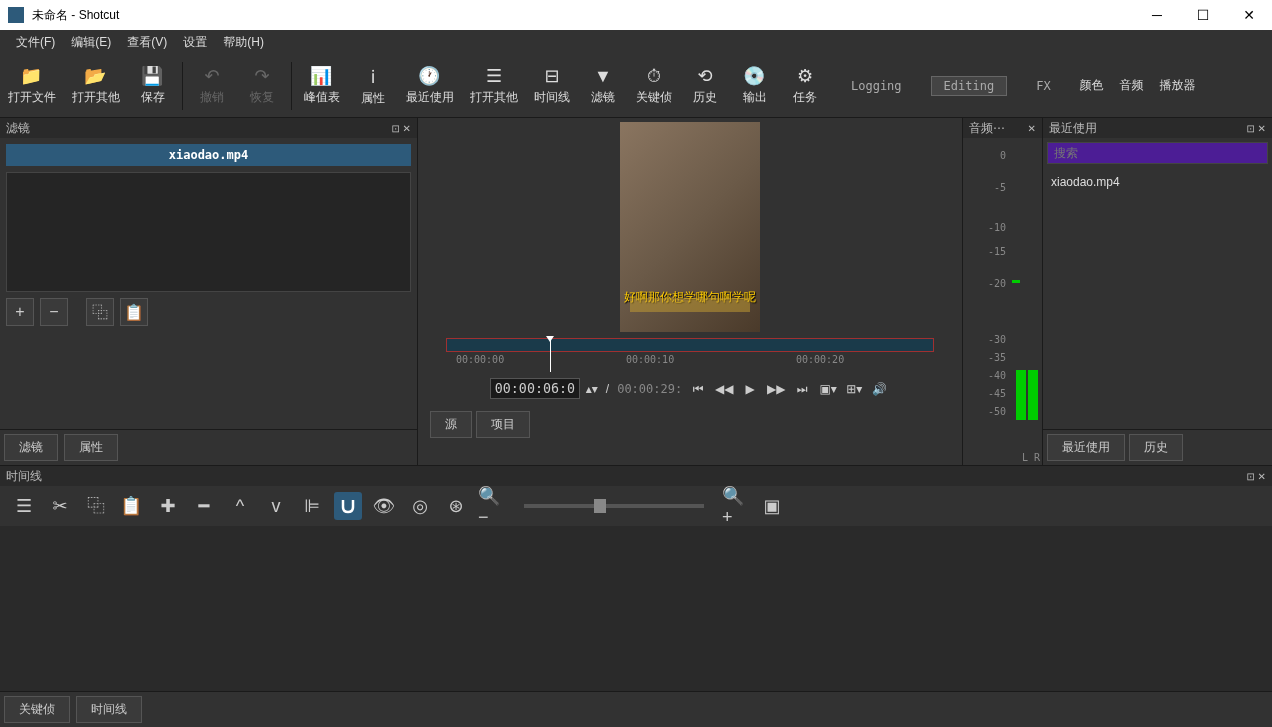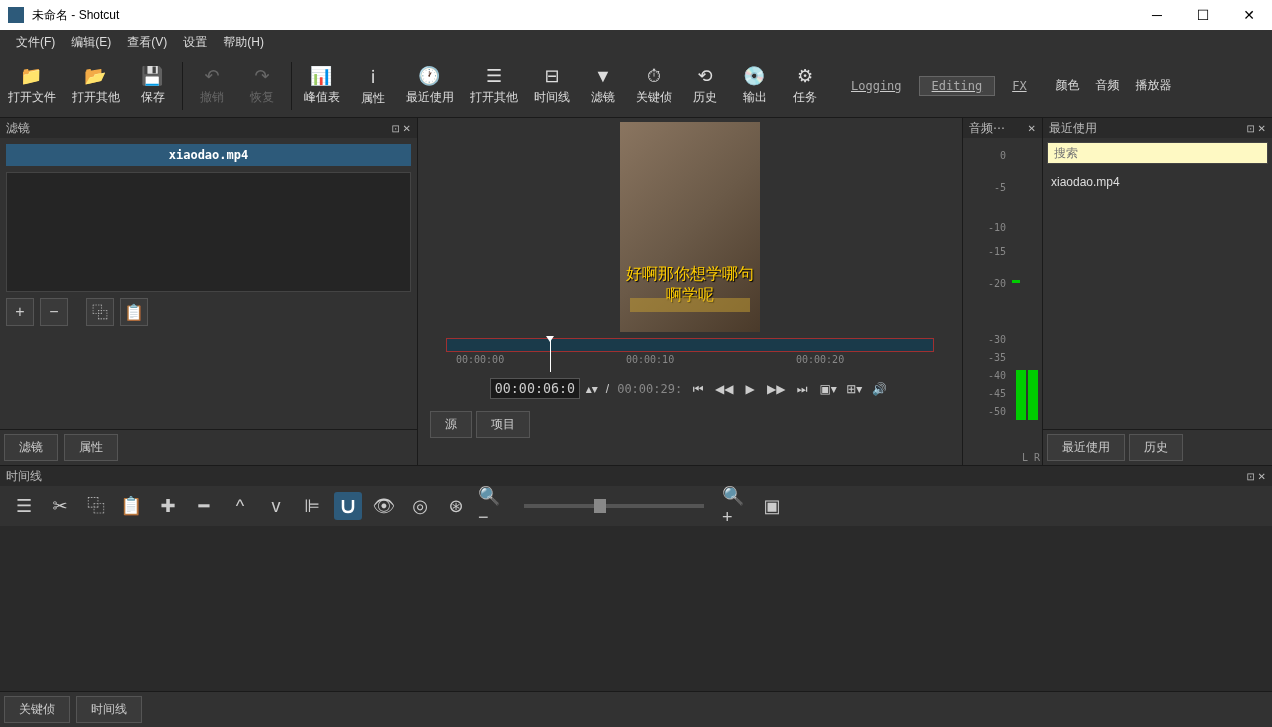--- a/index.html
+++ b/index.html
@@ -10,38 +10,38 @@
 .win-controls { display: flex; }
 .win-btn { width: 46px; height: 30px; display: flex; align-items: center; justify-content: center; font-size: 14px; cursor: pointer; }
 .menubar { height: 24px; background: #323232; display: flex; align-items: center; padding-left: 8px; }
 .menu-item { padding: 12px 8px; cursor: pointer; color: #ddd; }
 .toolbar { height: 64px; background: #323232; display: flex; align-items: center; border-bottom: 1px solid #1a1a1a; }
 .tool-btn { display: flex; flex-direction: column; align-items: center; justify-content: center; padding: 4px 8px; min-width: 50px; cursor: pointer; color: #ddd; }
 .tool-btn.disabled { color: #666; }
 .tool-icon { font-size: 18px; margin-bottom: 2px; }
 .tool-label { font-size: 12px; }
 .tool-sep { width: 1px; height: 48px; background: #1a1a1a; margin: 0 4px; }
-.mode-btns { display: flex; gap: 4px; margin-left: 8px; margin-right: 8px; text-decoration: underline; }
+.mode-btns { display: flex; gap: 16px; margin-left: 8px; margin-right: 8px; }
 .mode-btn { padding: 2px 12px; color: #aaa; border: 1px solid transparent; font-family: monospace; }
 .mode-btn.active { border: 1px solid #666; background: #444; }
 .main { display: flex; height: 347px; }
 .left-panel { width: 418px; background: #323232; display: flex; flex-direction: column; border-right: 1px solid #1a1a1a; }
 .panel-header { height: 20px; background: #2a2a2a; padding: 2px 6px; display: flex; align-items: center; color: #bbb; }
 .panel-close { margin-left: auto; font-size: 10px; }
 .filter-src { background: #2d5a7a; color: #fff; padding: 4px; text-align: center; font-family: monospace; font-weight: bold; margin: 6px; }
 .filter-list { flex: 1; background: #252525; margin: 0 6px; border: 1px solid #444; min-height: 120px; }
 .filter-btns { display: flex; gap: 6px; padding: 6px; }
 .sq-btn { width: 28px; height: 28px; background: #3a3a3a; border: 1px solid #555; display: flex; align-items: center; justify-content: center; cursor: pointer; font-size: 16px; color: #ccc; }
 .sq-btn.sep { margin-left: 12px; }
 .left-tabs { display: flex; border-top: 1px solid #1a1a1a; }
 .ltab { padding: 4px 14px; cursor: pointer; border: 1px solid #555; background: #3a3a3a; margin: 4px 2px 4px 4px; }
 .center-panel { flex: 1; background: #323232; display: flex; flex-direction: column; align-items: center; position: relative; }
 .preview { width: 140px; height: 210px; background: linear-gradient(135deg, #8a7560 0%, #6b5a48 50%, #4a3a2a 100%); margin-top: 4px; position: relative; overflow: hidden; }
 .preview::after { content: ""; position: absolute; bottom: 20px; left: 10px; right: 10px; height: 14px; background: rgba(200,160,50,0.5); }
-.subtitle { position: absolute; bottom: 26px; left: 0; right: 0; text-align: center; font-size: 16px; color: #ffcc00; text-shadow: 1px 1px 1px #000; }
+.subtitle { position: absolute; bottom: 26px; left: 0; right: 0; text-align: center; font-size: 12px; color: #ffcc00; text-shadow: 1px 1px 1px #000; }
 .scrubber { width: 500px; height: 36px; margin-top: 4px; position: relative; }
 .scrub-track { position: absolute; top: 2px; left: 6px; right: 6px; height: 14px; background: #1a3a4a; border: 1px solid #a03030; }
 .scrub-ticks { position: absolute; top: 18px; left: 16px; right: 6px; height: 18px; display: flex; }
 .tick-label { position: absolute; font-size: 10px; font-family: monospace; color: #888; }
 .playhead { position: absolute; top: 0; left: 110px; width: 1px; height: 36px; background: #fff; }
 .playhead::before { content: ""; position: absolute; top: 0; left: -4px; border: 4px solid transparent; border-top: 6px solid #fff; }
 .transport { display: flex; align-items: center; gap: 6px; margin-top: 6px; color: #ccc; }
 .tc-input { background: #1a1a1a; border: 1px solid #555; padding: 2px 4px; font-family: monospace; color: #ccc; width: 90px; }
 .tc-sep { margin: 0 2px; }
 .tc-total { font-family: monospace; color: #888; }
@@ -49,21 +49,21 @@
 .center-tabs { display: flex; align-self: flex-start; margin-left: 12px; margin-top: 12px; }
 .ctab { padding: 4px 14px; border: 1px solid #555; background: #3a3a3a; margin-right: 4px; cursor: pointer; }
 .audio-panel { width: 80px; background: #323232; border-left: 1px solid #1a1a1a; display: flex; flex-direction: column; }
 .audio-scale { flex: 1; position: relative; padding: 8px 4px; }
 .db-label { position: absolute; right: 36px; font-size: 10px; color: #888; font-family: monospace; }
 .meter-bars { position: absolute; right: 4px; bottom: 30px; display: flex; gap: 2px; }
 .meter-bar { width: 10px; height: 50px; background: linear-gradient(to top, #0c0, #0c0); }
 .lr-label { text-align: right; font-size: 10px; color: #888; font-family: monospace; padding: 2px; }
 .right-panel { width: 230px; background: #323232; border-left: 1px solid #1a1a1a; display: flex; flex-direction: column; }
 .search-box { margin: 4px; }
-.search-input { width: 100%; background: #fef9c3; border: 1px solid #444; padding: 3px 6px; color: #888; font-size: 12px; }
+.search-input { width: 100%; background: #4c1d95; border: 1px solid #444; padding: 3px 6px; color: #888; font-size: 12px; }
 .recent-list { flex: 1; padding: 4px 8px; }
 .recent-item { padding: 3px 0; color: #ddd; cursor: pointer; }
 .right-tabs { display: flex; border-top: 1px solid #1a1a1a; padding: 4px; gap: 4px; }
 .rtab { padding: 4px 14px; border: 1px solid #555; background: #3a3a3a; cursor: pointer; }
 .timeline { height: 262px; background: #323232; border-top: 1px solid #1a1a1a; display: flex; flex-direction: column; }
 .tl-header { height: 20px; background: #2a2a2a; padding: 2px 6px; display: flex; align-items: center; color: #bbb; }
 .tl-toolbar { height: 40px; display: flex; align-items: center; gap: 8px; padding: 0 10px; }
 .tl-btn { width: 28px; height: 28px; display: flex; align-items: center; justify-content: center; font-size: 18px; cursor: pointer; color: #ccc; }
 .tl-btn.active { background: #2d5a7a; border-radius: 3px; }
 .tl-slider { width: 180px; height: 4px; background: #555; position: relative; margin: 0 10px; }

